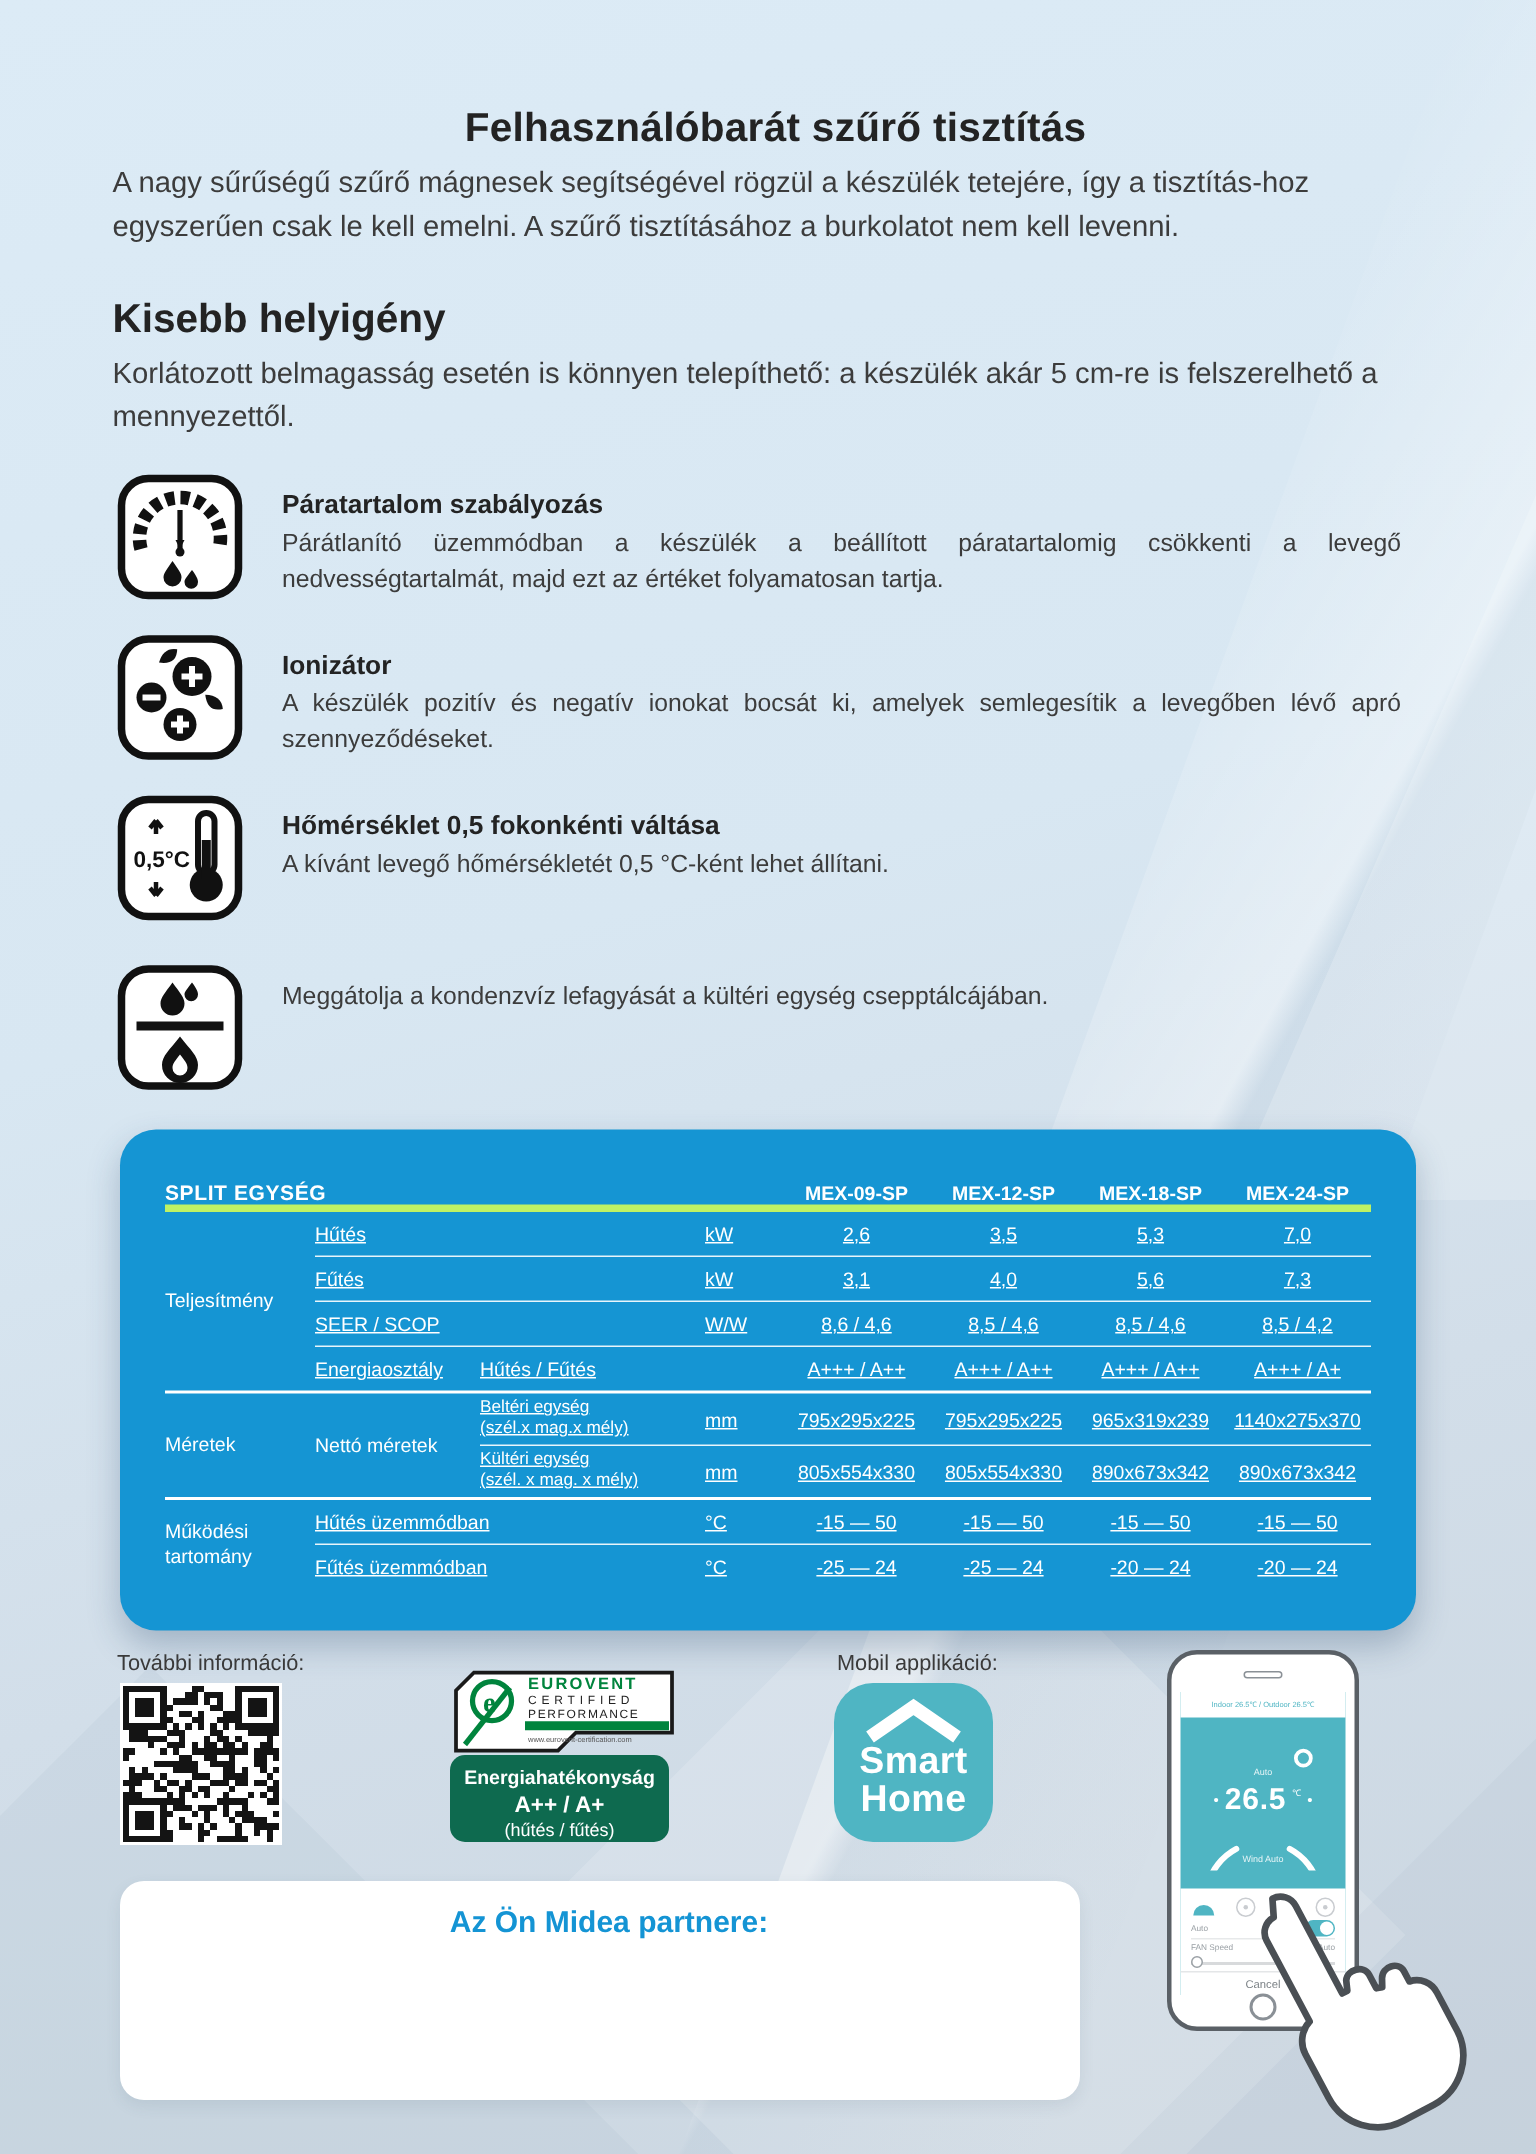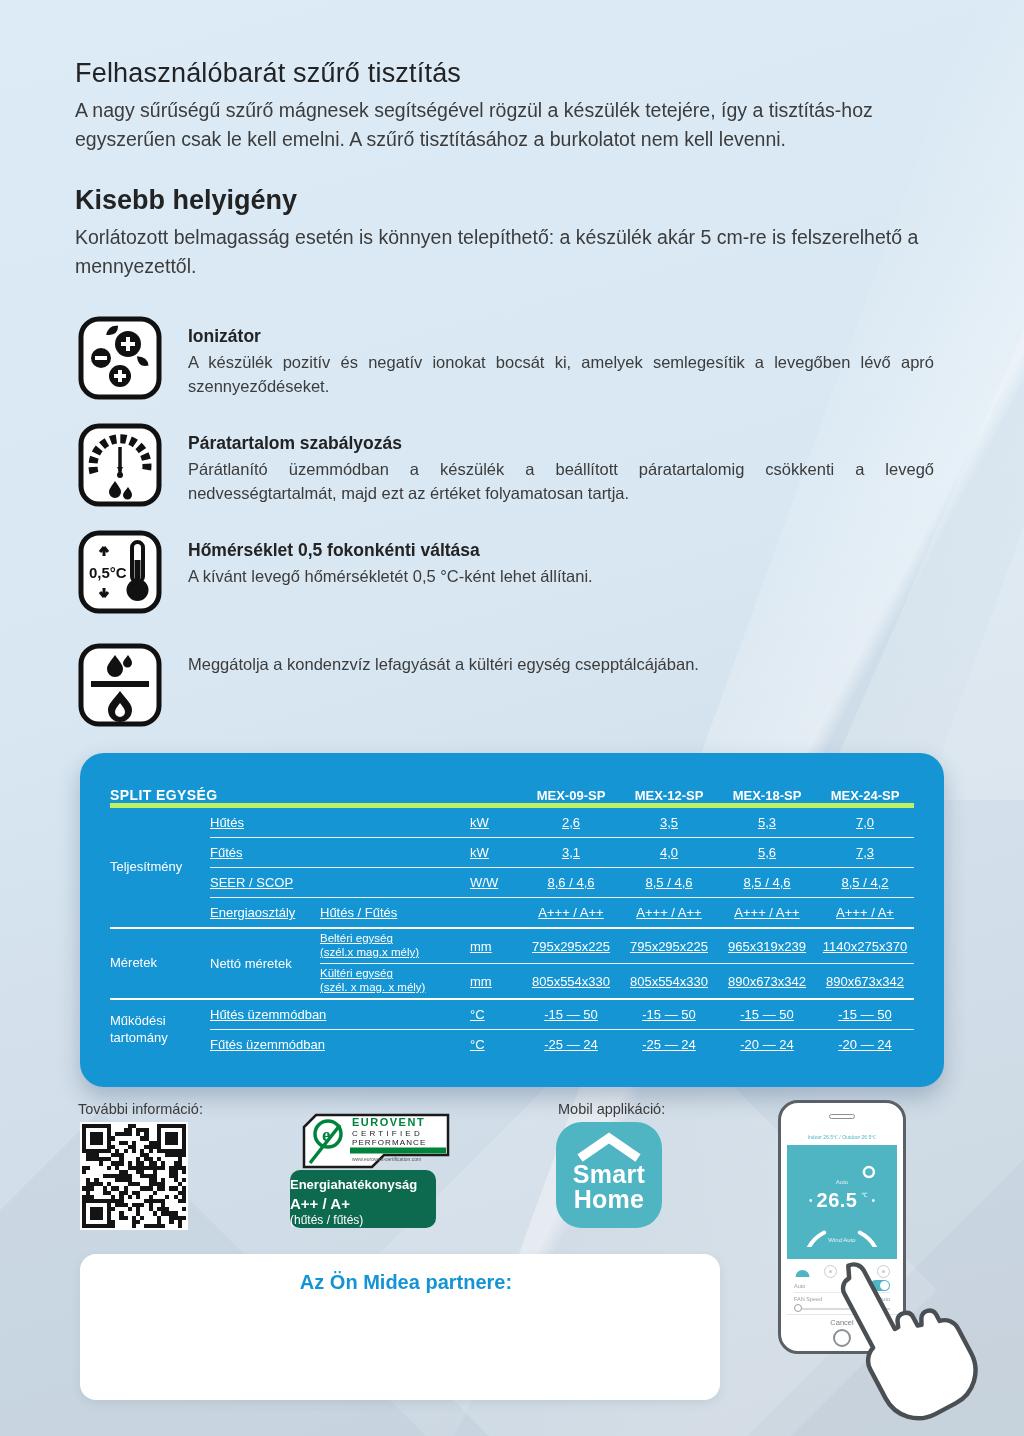--- a/index.html
+++ b/index.html
@@ -9,21 +9,21 @@
   
   .bg-band{position:absolute;top:0;right:70px;width:240px;height:1436px;transform:skewX(-20deg);
     background:linear-gradient(100deg,rgba(255,255,255,0) 0%,rgba(255,255,255,.38) 48%,rgba(180,198,214,.22) 52%,rgba(255,255,255,0) 100%);}
   .bg-tri{position:absolute;right:0;top:330px;width:380px;height:470px;background:rgba(255,255,255,.20);
     clip-path:polygon(100% 0,46% 100%,100% 100%);}
   .bg-chev1{position:absolute;left:430px;top:1080px;width:420px;height:420px;background:rgba(255,255,255,.16);transform:rotate(45deg);}
   .bg-chev2{position:absolute;left:-140px;top:1210px;width:480px;height:480px;background:rgba(165,182,198,.14);transform:rotate(45deg);}
   .bg-chev3{position:absolute;left:820px;top:1240px;width:420px;height:420px;background:rgba(165,182,198,.12);transform:rotate(45deg);}
 
   .content{position:absolute;left:75px;top:58px;width:884px;}
-  .h1{font-size:27px;font-weight:normal;color:#232323;margin:0 0 7px 0;letter-spacing:.2px;}
+  .h1{font-size:27px;font-weight:bold;color:#232323;margin:12px 0 7px 0;letter-spacing:.2px;text-align:center;}
   .lead{font-size:19.5px;line-height:1.5;color:#3c3c3c;margin:0 0 30px 0;}
   .h2{font-size:27px;font-weight:bold;color:#232323;margin:0 0 7px 0;}
 
   .features{position:absolute;left:78px;top:316px;width:884px;}
   .feature{display:flex;gap:26px;}
   .f1,.f2{margin-bottom:23px;}
   .f3{margin-bottom:29px;}
   .f-icon{flex:0 0 84px;width:84px;height:84px;}
   .f-text{padding-top:10px;width:746px;}
   .f-title{font-size:17.5px;font-weight:bold;color:#232323;margin:0 0 4px 0;}
@@ -53,22 +53,22 @@
   .netto > .c-attr{display:flex;align-items:center;}
   .netto-rows{flex:1;}
   .netto-rows .t-row{min-height:34px;}
   .netto-rows .t-row + .t-row{border-top:1px solid rgba(255,255,255,.9);}
   .c-sub2{width:150px;font-size:11.5px;line-height:1.18;}
 
   
   .small-label{position:absolute;font-size:14.5px;color:#3a3a3a;}
   .qr-wrap{position:absolute;left:80px;top:1122px;width:108px;height:108px;background:#fff;padding:2px;box-sizing:border-box;}
   .eurovent{position:absolute;left:300px;top:1113px;}
-  .energy{position:absolute;left:290px;top:1170px;width:146px;height:58px;box-sizing:border-box;background:#0e6a4f;border-radius:10px;
-    color:#fff;padding-top:7px;line-height:1.3;}
+  .energy{position:absolute;left:300px;top:1170px;width:146px;height:58px;box-sizing:border-box;background:#0e6a4f;border-radius:10px;
+    color:#fff;text-align:center;padding-top:7px;line-height:1.3;}
   .energy .e1{font-size:13px;font-weight:bold;}
   .energy .e2{font-size:15px;font-weight:bold;}
   .energy .e3{font-size:12px;}
   .smart{position:absolute;left:556px;top:1122px;width:106px;height:106px;background:#4fb5c3;border-radius:26px;
     display:flex;flex-direction:column;align-items:center;}
   .smart-text{color:#fff;font-weight:bold;font-size:25px;line-height:.98;letter-spacing:.3px;text-align:center;}
 
   
   .phone{position:absolute;left:778px;top:1100px;width:128px;height:254px;background:#fff;
     border:3px solid #5a6066;border-radius:20px;box-sizing:border-box;z-index:2;}
@@ -118,55 +118,55 @@
 
   <div class="content">
     <div class="h1">Felhasználóbarát szűrő tisztítás</div>
     <p class="lead">A nagy sűrűségű szűrő mágnesek segítségével rögzül a készülék tetejére, így a tisztítás-hoz egyszerűen csak le kell emelni. A szűrő tisztításához a burkolatot nem kell levenni.</p>
     <div class="h2">Kisebb helyigény</div>
     <p class="lead">Korlátozott belmagasság esetén is könnyen telepíthető: a készülék akár 5 cm-re is felszerelhető a mennyezettől.</p>
   </div>
 
   <div class="features">
 
+    <div class="feature f2">
+      <div class="f-icon">
+        <svg width="84" height="84" viewBox="0 0 84 84">
+          <rect x="3" y="3" width="78" height="78" rx="18" fill="#fff" stroke="#111" stroke-width="5"></rect>
+          <path d="M16 50 A27 27 0 1 1 68 50" fill="none" stroke="#111" stroke-width="9" stroke-dasharray="6 4"></path>
+          <path d="M42 50 L42 24" stroke="#111" stroke-width="3.5"></path>
+          <path d="M42 50 l-3 -6 h6 z" fill="#111"></path>
+          <circle cx="42" cy="52" r="3" fill="#111"></circle>
+          <path d="M37 58 c4 6 6 8 6 11 a6 6 0 0 1 -12 0 c0 -3 2 -5 6 -11 z" fill="#111"></path>
+          <path d="M50 64 c3 4 4 6 4 8 a4.5 4.5 0 0 1 -9 0 c0 -2 2 -4 5 -8 z" fill="#111"></path>
+        </svg>
+      </div>
+      <div class="f-text">
+        <p class="f-title">Páratartalom szabályozás</p>
+        <p class="f-body">Párátlanító üzemmódban a készülék a beállított páratartalomig csökkenti a levegő nedvességtartalmát, majd ezt az értéket folyamatosan tartja.</p>
+      </div>
+    </div>
+
     <div class="feature f1">
       <div class="f-icon">
         <svg width="84" height="84" viewBox="0 0 84 84">
           <rect x="3" y="3" width="78" height="78" rx="18" fill="#fff" stroke="#111" stroke-width="5"></rect>
           <circle cx="50" cy="28" r="13" fill="#111"></circle>
           <path d="M43 28 h14 M50 21 v14" stroke="#fff" stroke-width="4"></path>
           <circle cx="23" cy="42" r="10" fill="#111"></circle>
           <path d="M17 42 h12" stroke="#fff" stroke-width="4"></path>
           <circle cx="42" cy="60" r="11" fill="#111"></circle>
           <path d="M36 60 h12 M42 54 v12" stroke="#fff" stroke-width="4"></path>
           <path d="M27 14 q9 -6 15 1 q-7 8 -15 -1 z" fill="#111" transform="rotate(-40 34 15)"></path>
           <path d="M57 44 q9 -6 15 1 q-7 8 -15 -1 z" fill="#111" transform="rotate(35 64 45)"></path>
         </svg>
       </div>
       <div class="f-text">
         <p class="f-title">Ionizátor</p>
         <p class="f-body">A készülék pozitív és negatív ionokat bocsát ki, amelyek semlegesítik a levegőben lévő apró szennyeződéseket.</p>
-      </div>
-    </div>
-
-    <div class="feature f2">
-      <div class="f-icon">
-        <svg width="84" height="84" viewBox="0 0 84 84">
-          <rect x="3" y="3" width="78" height="78" rx="18" fill="#fff" stroke="#111" stroke-width="5"></rect>
-          <path d="M16 50 A27 27 0 1 1 68 50" fill="none" stroke="#111" stroke-width="9" stroke-dasharray="6 4"></path>
-          <path d="M42 50 L42 24" stroke="#111" stroke-width="3.5"></path>
-          <path d="M42 50 l-3 -6 h6 z" fill="#111"></path>
-          <circle cx="42" cy="52" r="3" fill="#111"></circle>
-          <path d="M37 58 c4 6 6 8 6 11 a6 6 0 0 1 -12 0 c0 -3 2 -5 6 -11 z" fill="#111"></path>
-          <path d="M50 64 c3 4 4 6 4 8 a4.5 4.5 0 0 1 -9 0 c0 -2 2 -4 5 -8 z" fill="#111"></path>
-        </svg>
-      </div>
-      <div class="f-text">
-        <p class="f-title">Páratartalom szabályozás</p>
-        <p class="f-body">Párátlanító üzemmódban a készülék a beállított páratartalomig csökkenti a levegő nedvességtartalmát, majd ezt az értéket folyamatosan tartja.</p>
       </div>
     </div>
 
     <div class="feature f3">
       <div class="f-icon">
         <svg width="84" height="84" viewBox="0 0 84 84">
           <rect x="3" y="3" width="78" height="78" rx="18" fill="#fff" stroke="#111" stroke-width="5"></rect>
           <path d="M26 26 v-9 m0 0 l-4 5 m4 -5 l4 5" stroke="#111" stroke-width="3" fill="none"></path>
           <text x="11" y="48" font-size="15" font-weight="bold" fill="#111" font-family="Liberation Sans,sans-serif">0,5°C</text>
           <path d="M26 58 v9 m0 0 l-4 -5 m4 5 l4 -5" stroke="#111" stroke-width="3" fill="none"></path>

